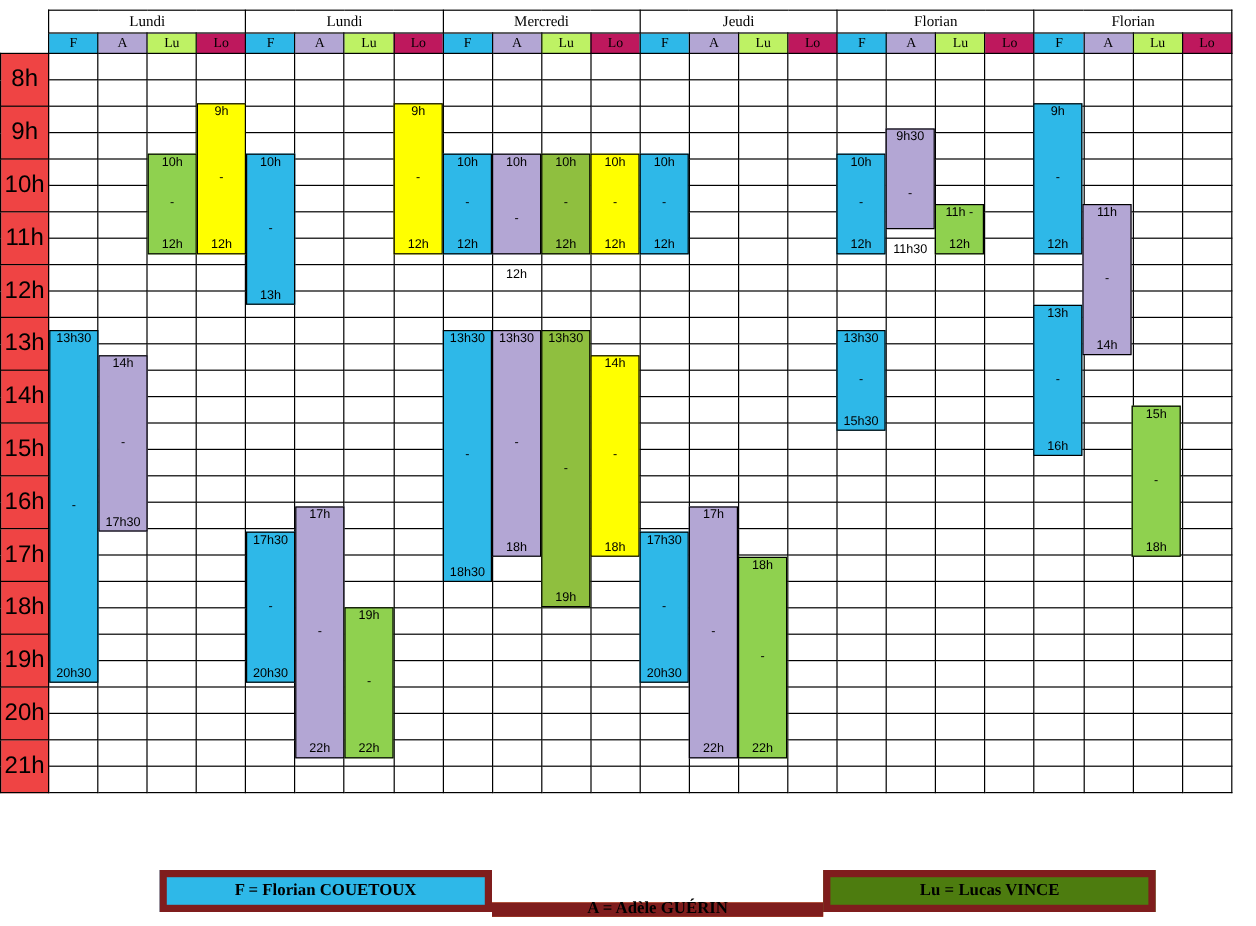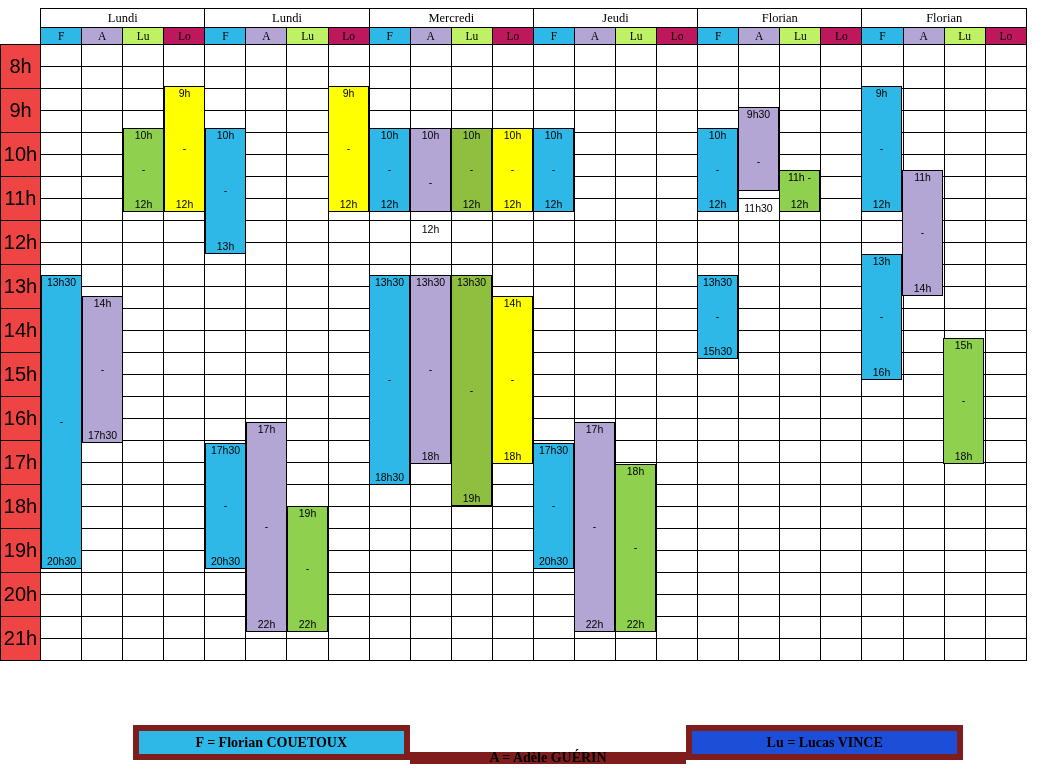--- a/index.html
+++ b/index.html
@@ -92,21 +92,21 @@
   .leg{
     flex:1;
     border:6px solid #7f1d1d;
     display:flex;align-items:center;justify-content:center;
     font-family:"Liberation Serif", serif;
     font-size:14px;
     font-weight:bold;
   }
   .leg-F{background:#2eb8e8;}
   .leg-A{background:#f97316;margin-top:27px;}
-  .leg-Lu{background:#1d4ed8;}
+  .leg-Lu{background:#4d7c0f;}
   .leg-Lo{background:#ffff00;}
 </style>
 </head>
 <body>
 
 <div id="sched">
 
   <table class="grid">
     <colgroup>
       <col style="width:40px">

